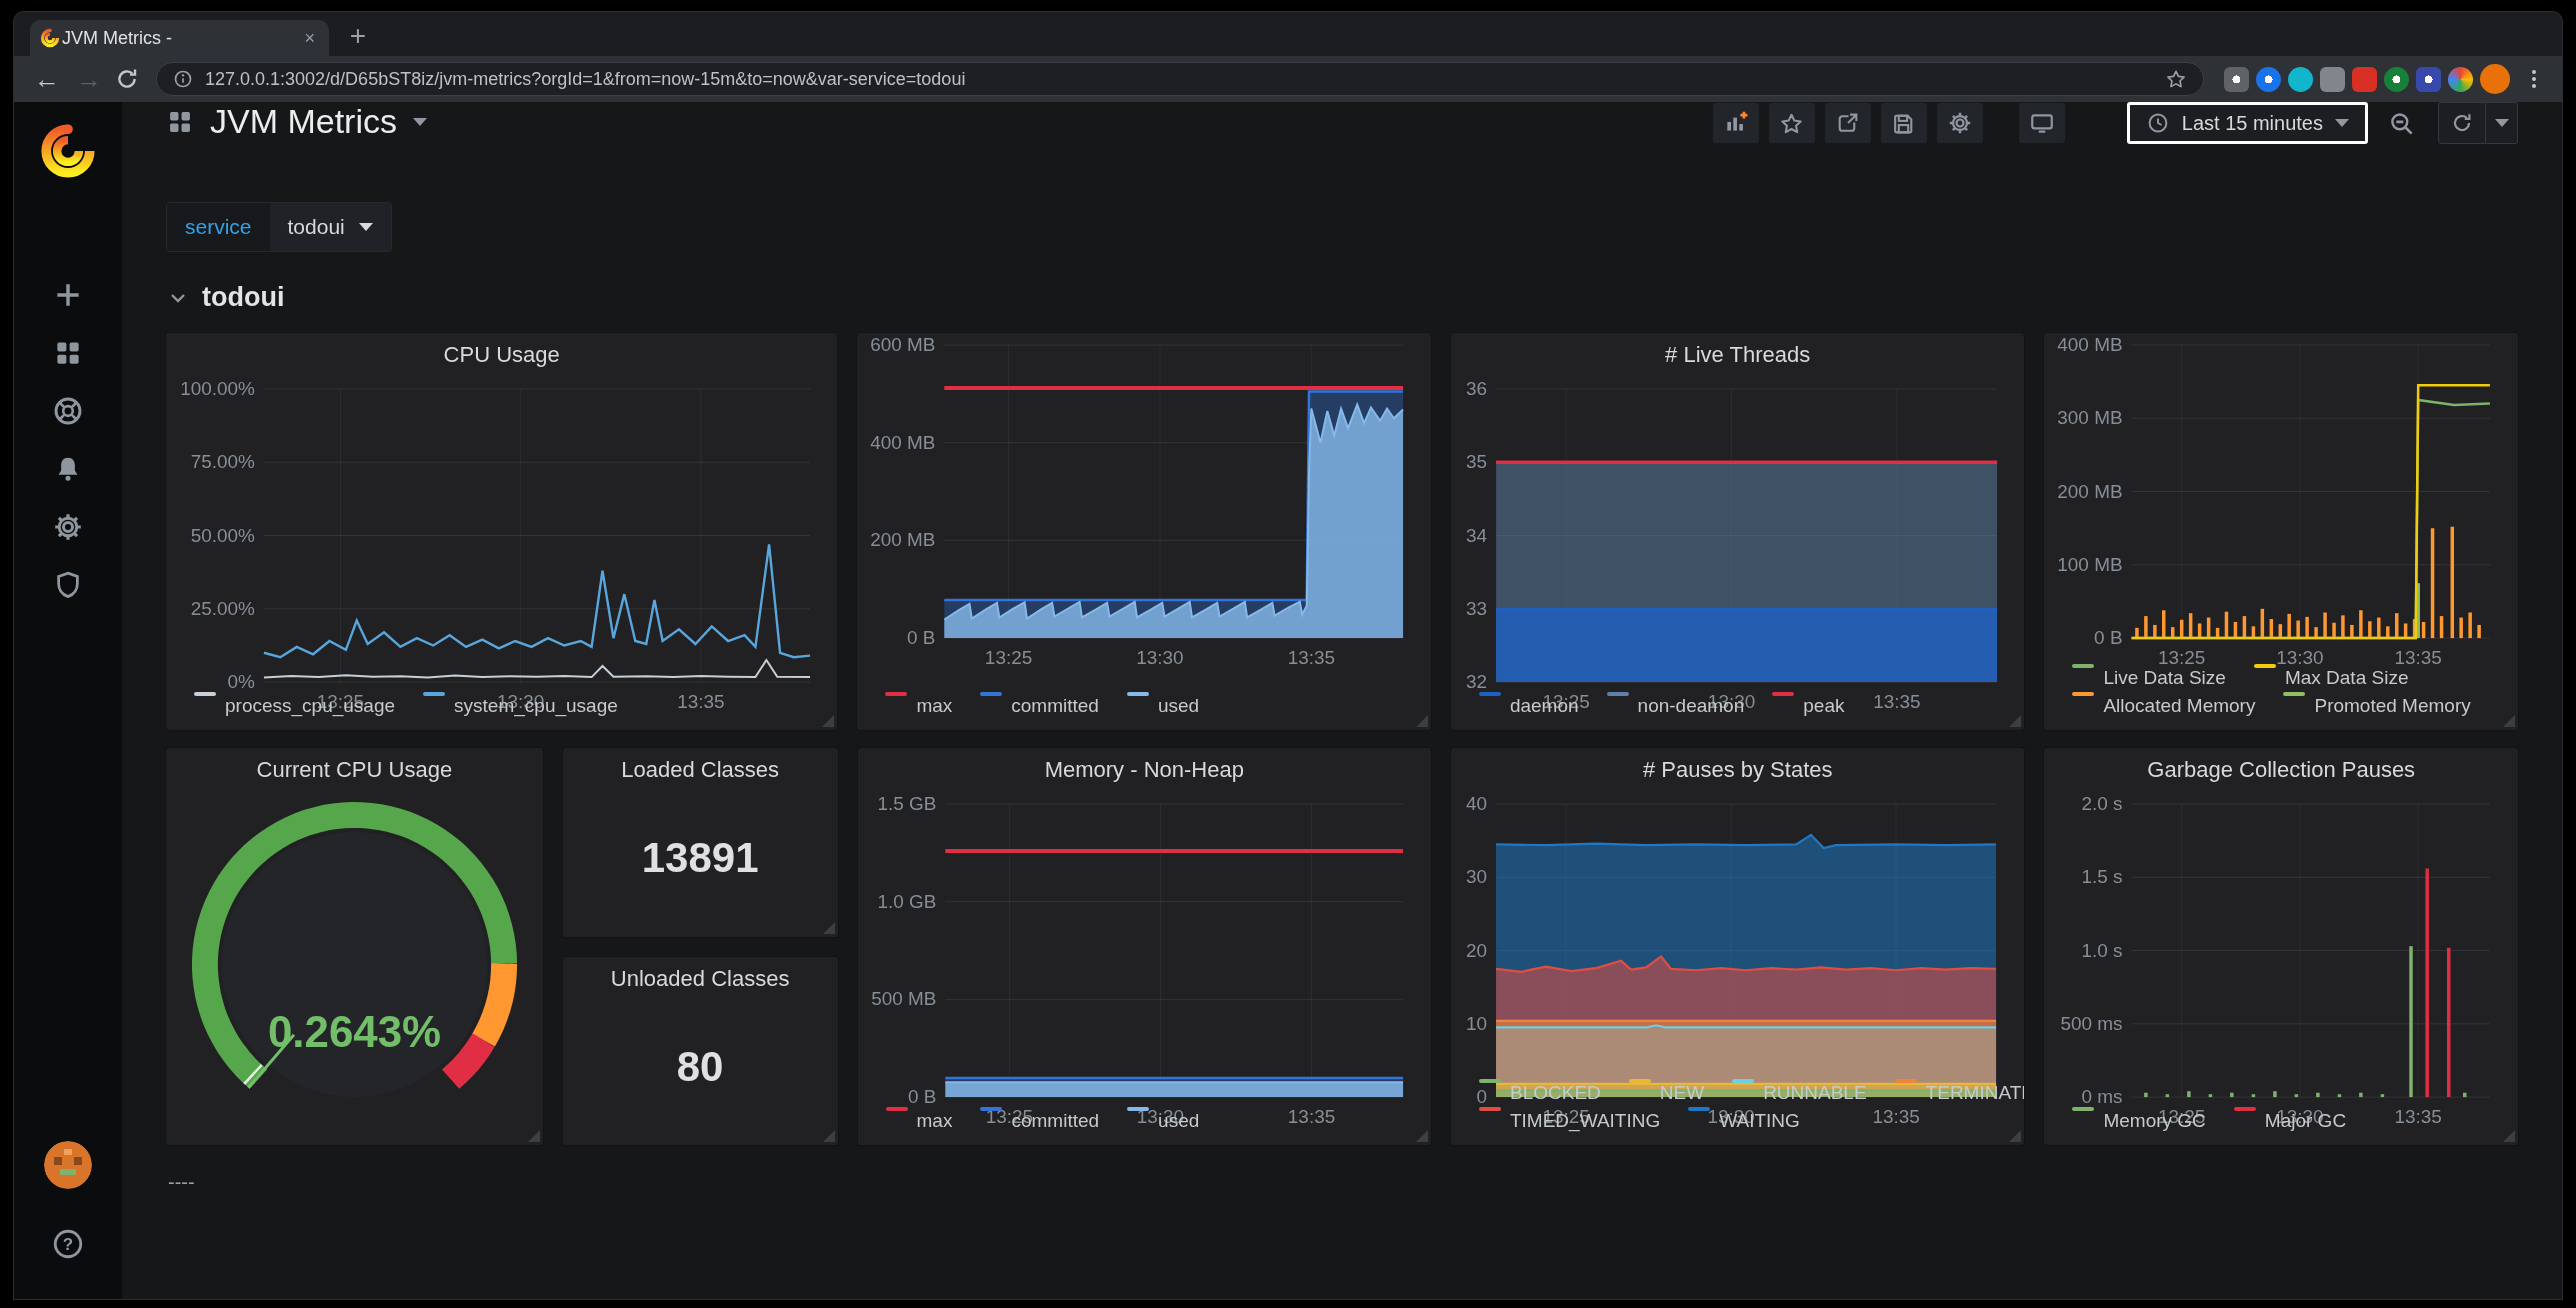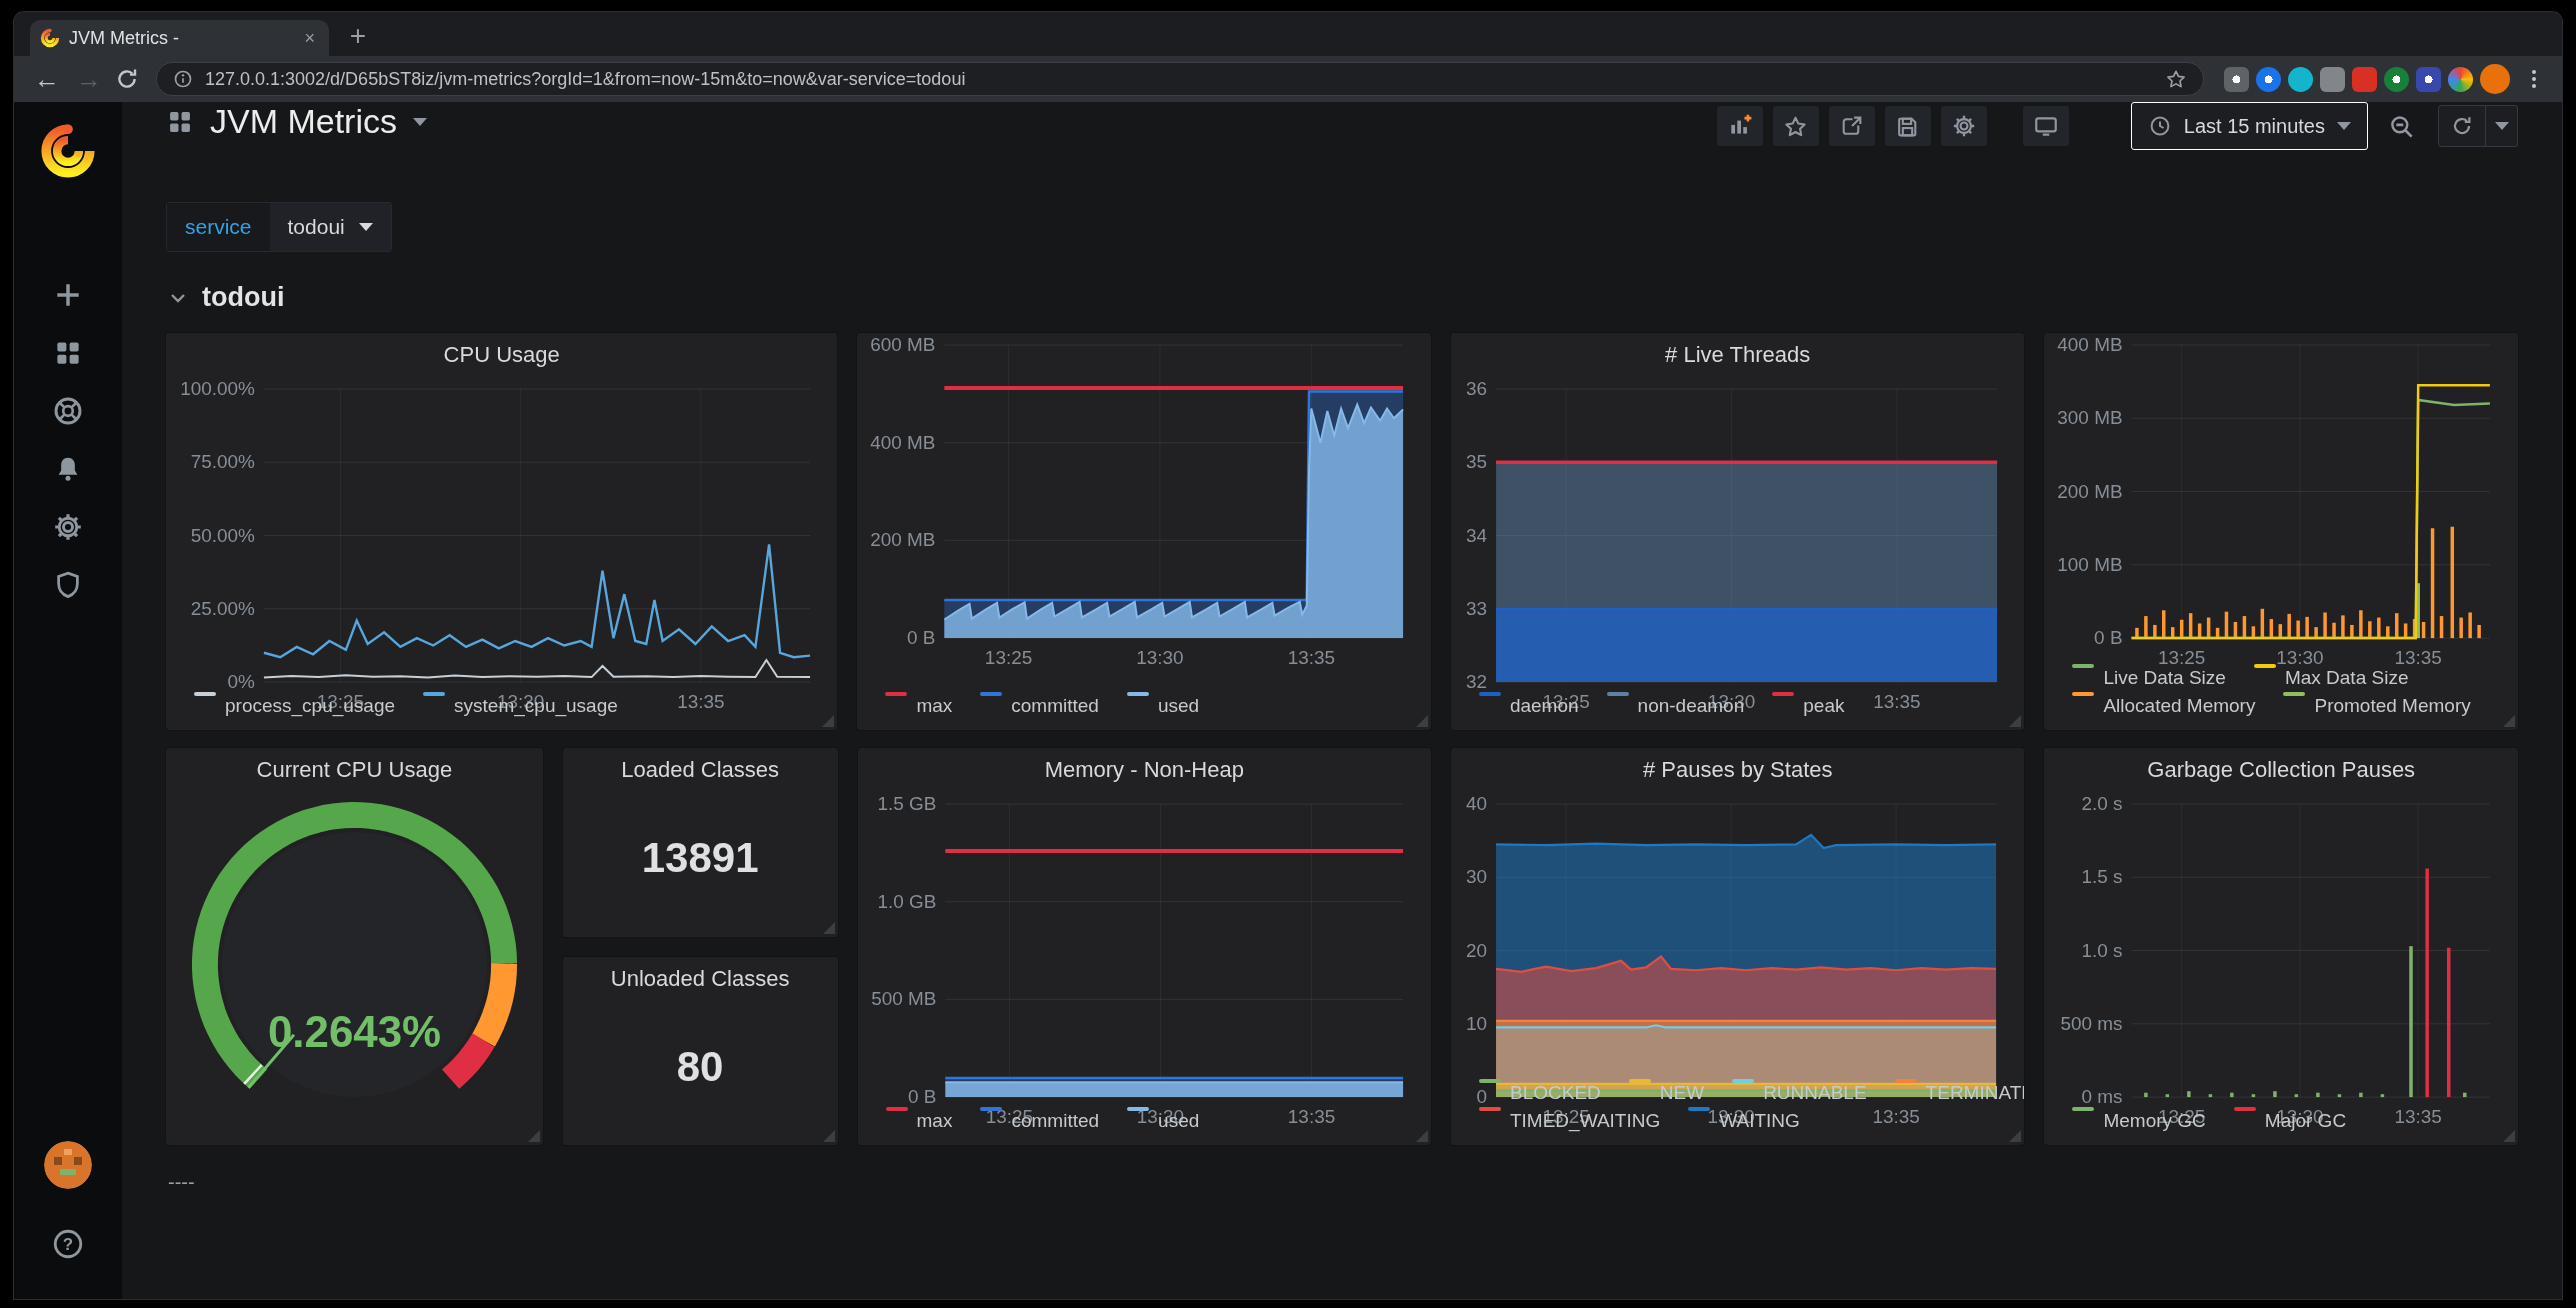--- a/index.html
+++ b/index.html
@@ -3,21 +3,21 @@
 <meta charset="utf-8">
 <style>
   *{box-sizing:border-box}
   html,body{margin:0;padding:0}
   body{width:2576px;height:1309px;background:#000;font-family:"Liberation Sans",sans-serif;overflow:hidden;position:relative}
 
   .browser-window{position:absolute;left:14px;top:12px;width:2548px;height:1287px;background:#161719;border-radius:10px 10px 0 0;overflow:hidden;box-shadow:0 0 0 1px #2b2e32}
 
   
   .tab-strip{height:44px;background:#1b1d20;display:flex;align-items:flex-end;padding-left:16px}
-  .tab{height:36px;width:299px;background:#2e3237;border-radius:10px 10px 0 0;display:flex;align-items:center;padding:0 10px;gap:9px}
+  .tab{height:36px;width:299px;background:#2e3237;border-radius:10px 10px 0 0;display:flex;align-items:center;padding:0 10px;gap:2px}
   .favicon{width:20px;height:20px;flex:0 0 auto}
   .tab-title{color:#dfe1e5;font-size:18px;flex:1;white-space:nowrap;overflow:hidden}
   .tab-close{color:#9aa0a6;font-size:18px;padding:0 4px;cursor:default}
   .new-tab{color:#9aa0a6;font-size:28px;margin:0 0 5px 12px;width:34px;text-align:center;line-height:30px}
   .toolbar{height:46px;background:#2e3237;display:flex;align-items:center;padding:0 16px;gap:8px}
   .nav-ic{color:#c3c7cc;font-size:26px;width:34px;text-align:center;line-height:34px}
   .nav-ic.disabled{color:#5c6166}
   .omnibox{flex:1;height:34px;background:#1d1f23;border:1px solid #3c4046;border-radius:17px;display:flex;align-items:center;padding:0 16px;gap:12px;margin:0 8px;min-width:0}
   .url{color:#bdc1c6;font-size:18px;white-space:nowrap;overflow:hidden;flex:1}
   .ext-row{display:flex;align-items:center;gap:7px;padding:0 4px}
@@ -33,21 +33,21 @@
   .side-avatar{width:48px;height:48px;border-radius:50%;overflow:hidden;margin-bottom:26px}
 
   .main{flex:1;display:flex;flex-direction:column;background:#161719;min-width:0}
   .dash-nav{height:92px;display:flex;align-items:flex-start;padding:0 44px;flex:0 0 auto}
   .dn-left{display:flex;align-items:center;gap:16px}
   .dash-title{color:#eceded;font-size:34px;font-weight:500}
   .caret{width:0;height:0;border-left:7px solid transparent;border-right:7px solid transparent;border-top:8px solid #9097a0;display:inline-block}
   .dn-right{margin-left:auto;display:flex;align-items:center;gap:10px}
   .icon-btn{width:46px;height:40px;background:#22252a;border-radius:3px;display:flex;align-items:center;justify-content:center;color:#9097a0}
   .tv-gap{margin:0 26px}
-  .tp{height:48px;border:1px solid #ffffff;background:#1c1e22;border-radius:3px;display:flex;align-items:center;gap:12px;padding:0 16px;color:#d8d9da;font-size:20px;margin-left:26px}
+  .tp{height:42px;border:3px solid #ffffff;background:#1c1e22;border-radius:3px;display:flex;align-items:center;gap:12px;padding:0 16px;color:#d8d9da;font-size:20px;margin-left:26px}
   .refresh-group{display:flex;margin-left:4px}
   .refresh-btn{width:48px;height:42px;border:1px solid #34383f;background:#1c1e22;border-radius:3px 0 0 3px;display:flex;align-items:center;justify-content:center;color:#9097a0}
   .refresh-caret{width:32px;height:42px;border:1px solid #34383f;border-left:none;background:#1c1e22;border-radius:0 3px 3px 0;display:flex;align-items:center;justify-content:center}
 
   .submenu{padding:8px 44px 0;flex:0 0 auto}
   .var-box{display:inline-flex;height:50px;border-radius:3px;overflow:hidden;border:1px solid #26292e}
   .var-label{background:#17191c;color:#33a2e5;font-size:21px;display:flex;align-items:center;padding:0 18px}
   .var-value{background:#202227;color:#d8d9da;font-size:21px;display:flex;align-items:center;gap:14px;padding:0 18px}
 
   .row-header{display:flex;align-items:center;gap:12px;padding:30px 44px 0;flex:0 0 auto}

